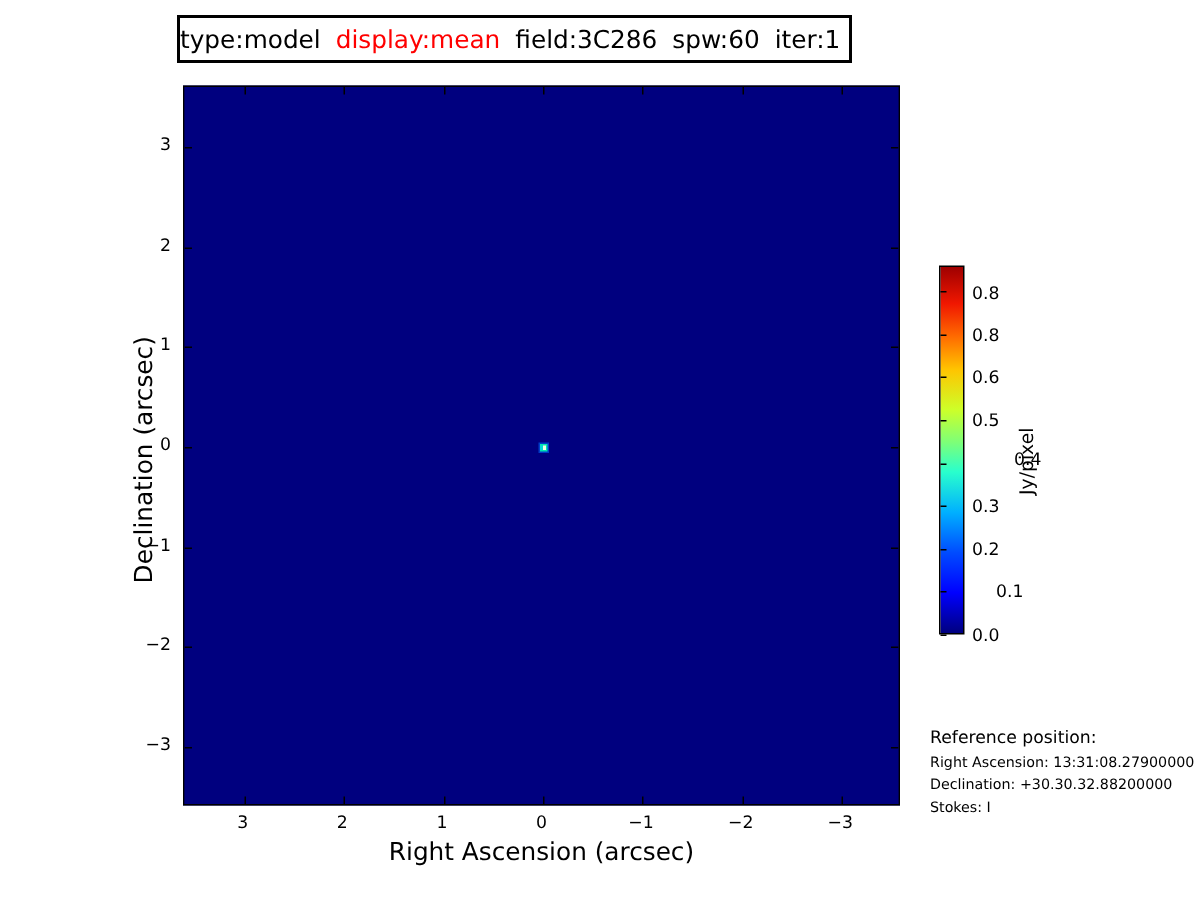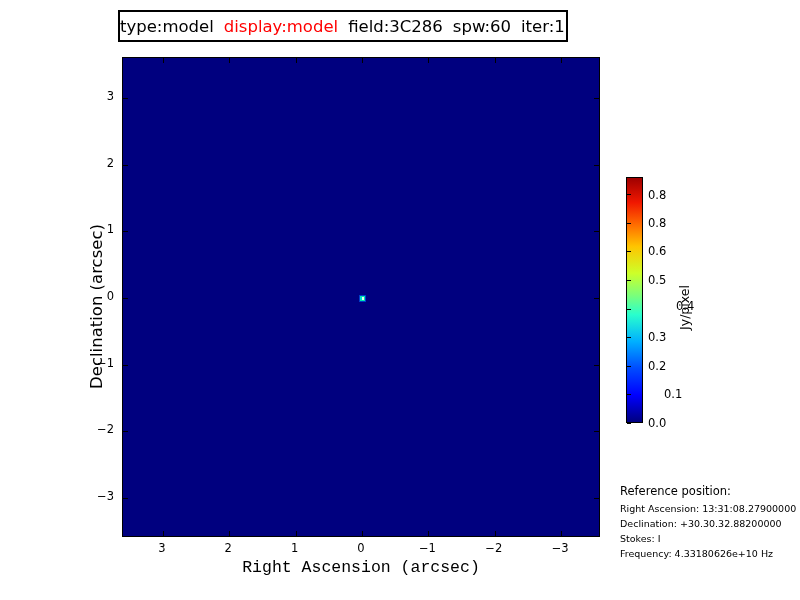--- a/index.html
+++ b/index.html
@@ -115,21 +115,20 @@
 
   
   #xlabel {
     position: absolute;
     left: 122px;
     top: 558px;
     width: 478px;
     text-align: center;
     font-size: 16.5px;
     color: #000000;
-    font-family: Liberation Mono, monospace;
   }
   #ylabel {
     position: absolute;
     left: -144px;
     top: 297px;
     width: 480px;
     text-align: center;
     font-size: 16.5px;
     color: #000000;
     transform: rotate(-90deg);
@@ -199,21 +198,21 @@
     font-size: 9.5px;
     margin-bottom: 4px;
     white-space: nowrap;
   }
 </style>
 </head>
 <body>
 
 <div id="title-box">
   <span>type:model</span>
-  <span class="seg-red">display:model</span>
+  <span class="seg-red">display:mean</span>
   <span>field:3C286</span>
   <span>spw:60</span>
   <span>iter:1</span>
 </div>
 
 <div id="plot-frame">
   <div id="image-canvas"></div>
   <div id="point-source" style="left: 237px; top: 238px;">
     <span class="ps-left"></span>
     <span class="ps-core"></span>
@@ -263,21 +262,20 @@
     <div class="cbar-tick" style="top: 44.7674px;"></div>
     <div class="cbar-tick" style="top: 16.1628px;"></div>
   </div>
 <div id="cbar-unit">Jy/pixel</div>
 
 <div id="refinfo">
   <div class="ref-head">Reference position:</div>
   <div class="ref-line">Right Ascension: 13:31:08.27900000</div>
   <div class="ref-line">Declination: +30.30.32.88200000</div>
   <div class="ref-line">Stokes: I</div>
-  <div class="ref-line">Frequency: 4.33180626e+10 Hz</div>
 </div>
 
 <div class="xticklabel" style="left: 161.833px;">3</div>
 <div class="xticklabel" style="left: 228.222px;">2</div>
 <div class="xticklabel" style="left: 294.611px;">1</div>
 <div class="xticklabel" style="left: 361px;">0</div>
 <div class="xticklabel" style="left: 427.389px;">−1</div>
 <div class="xticklabel" style="left: 493.778px;">−2</div>
 <div class="xticklabel" style="left: 560.167px;">−3</div>
 <div class="yticklabel" style="top: 97px;">

